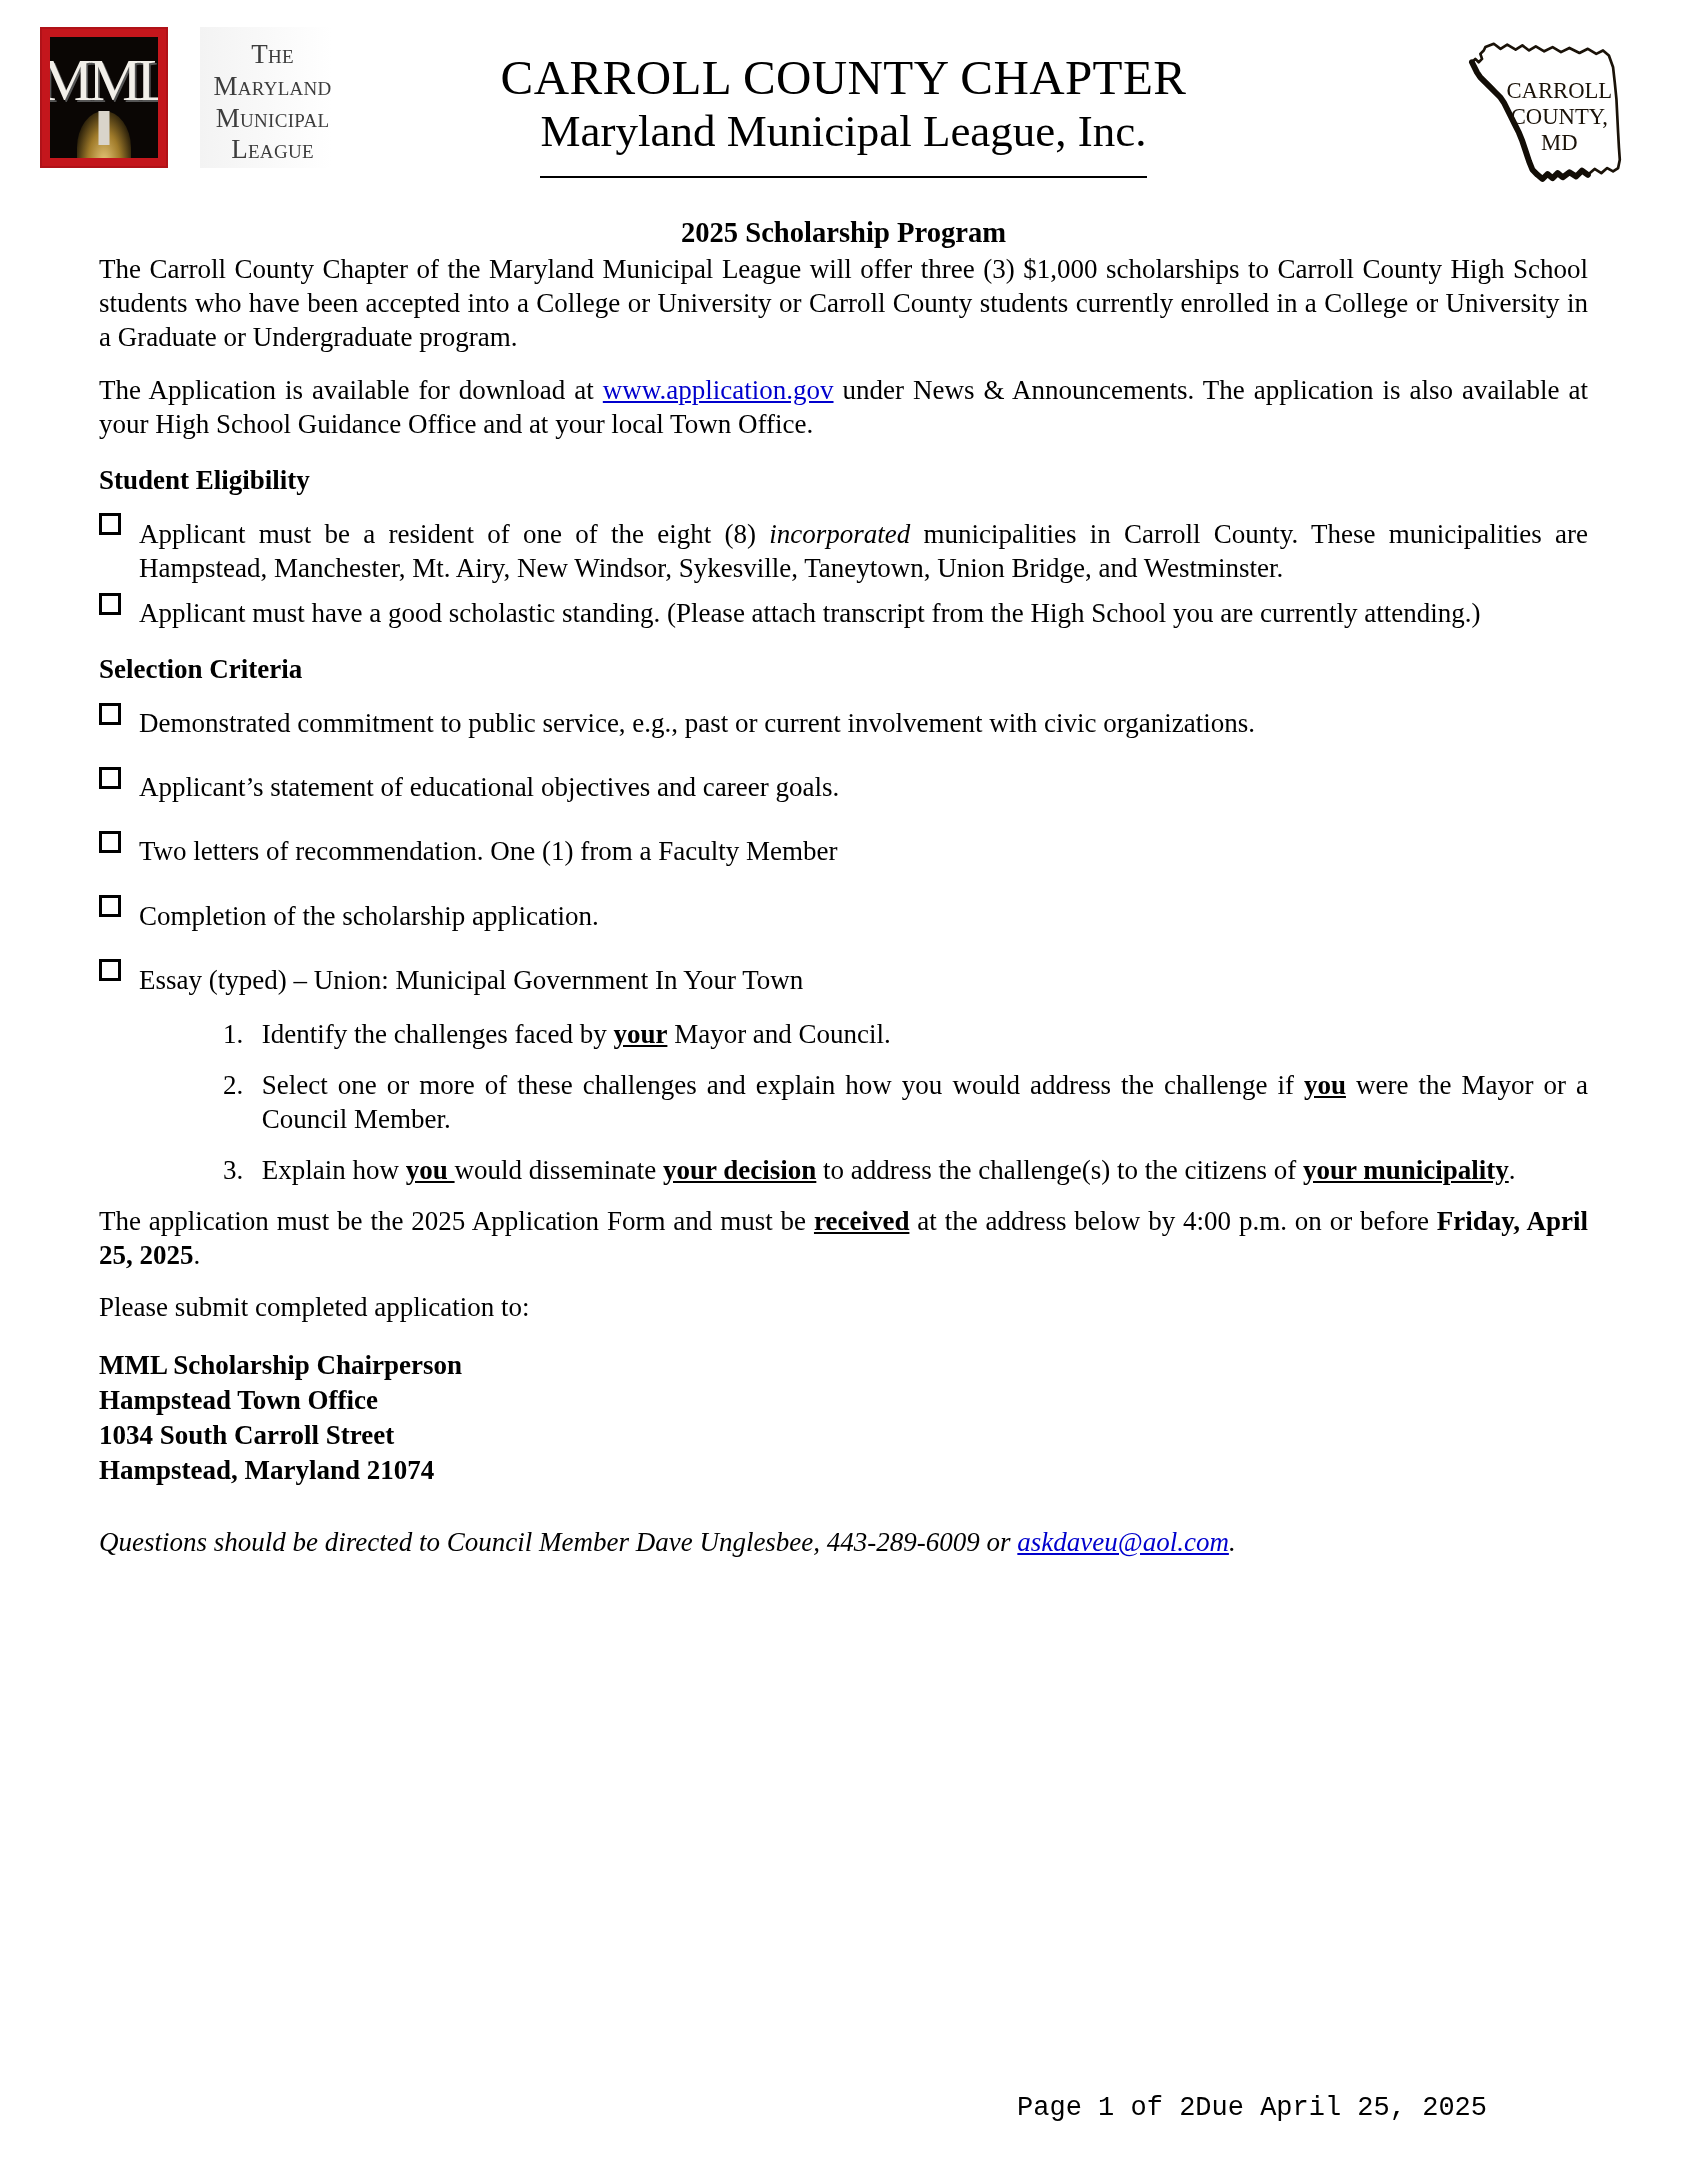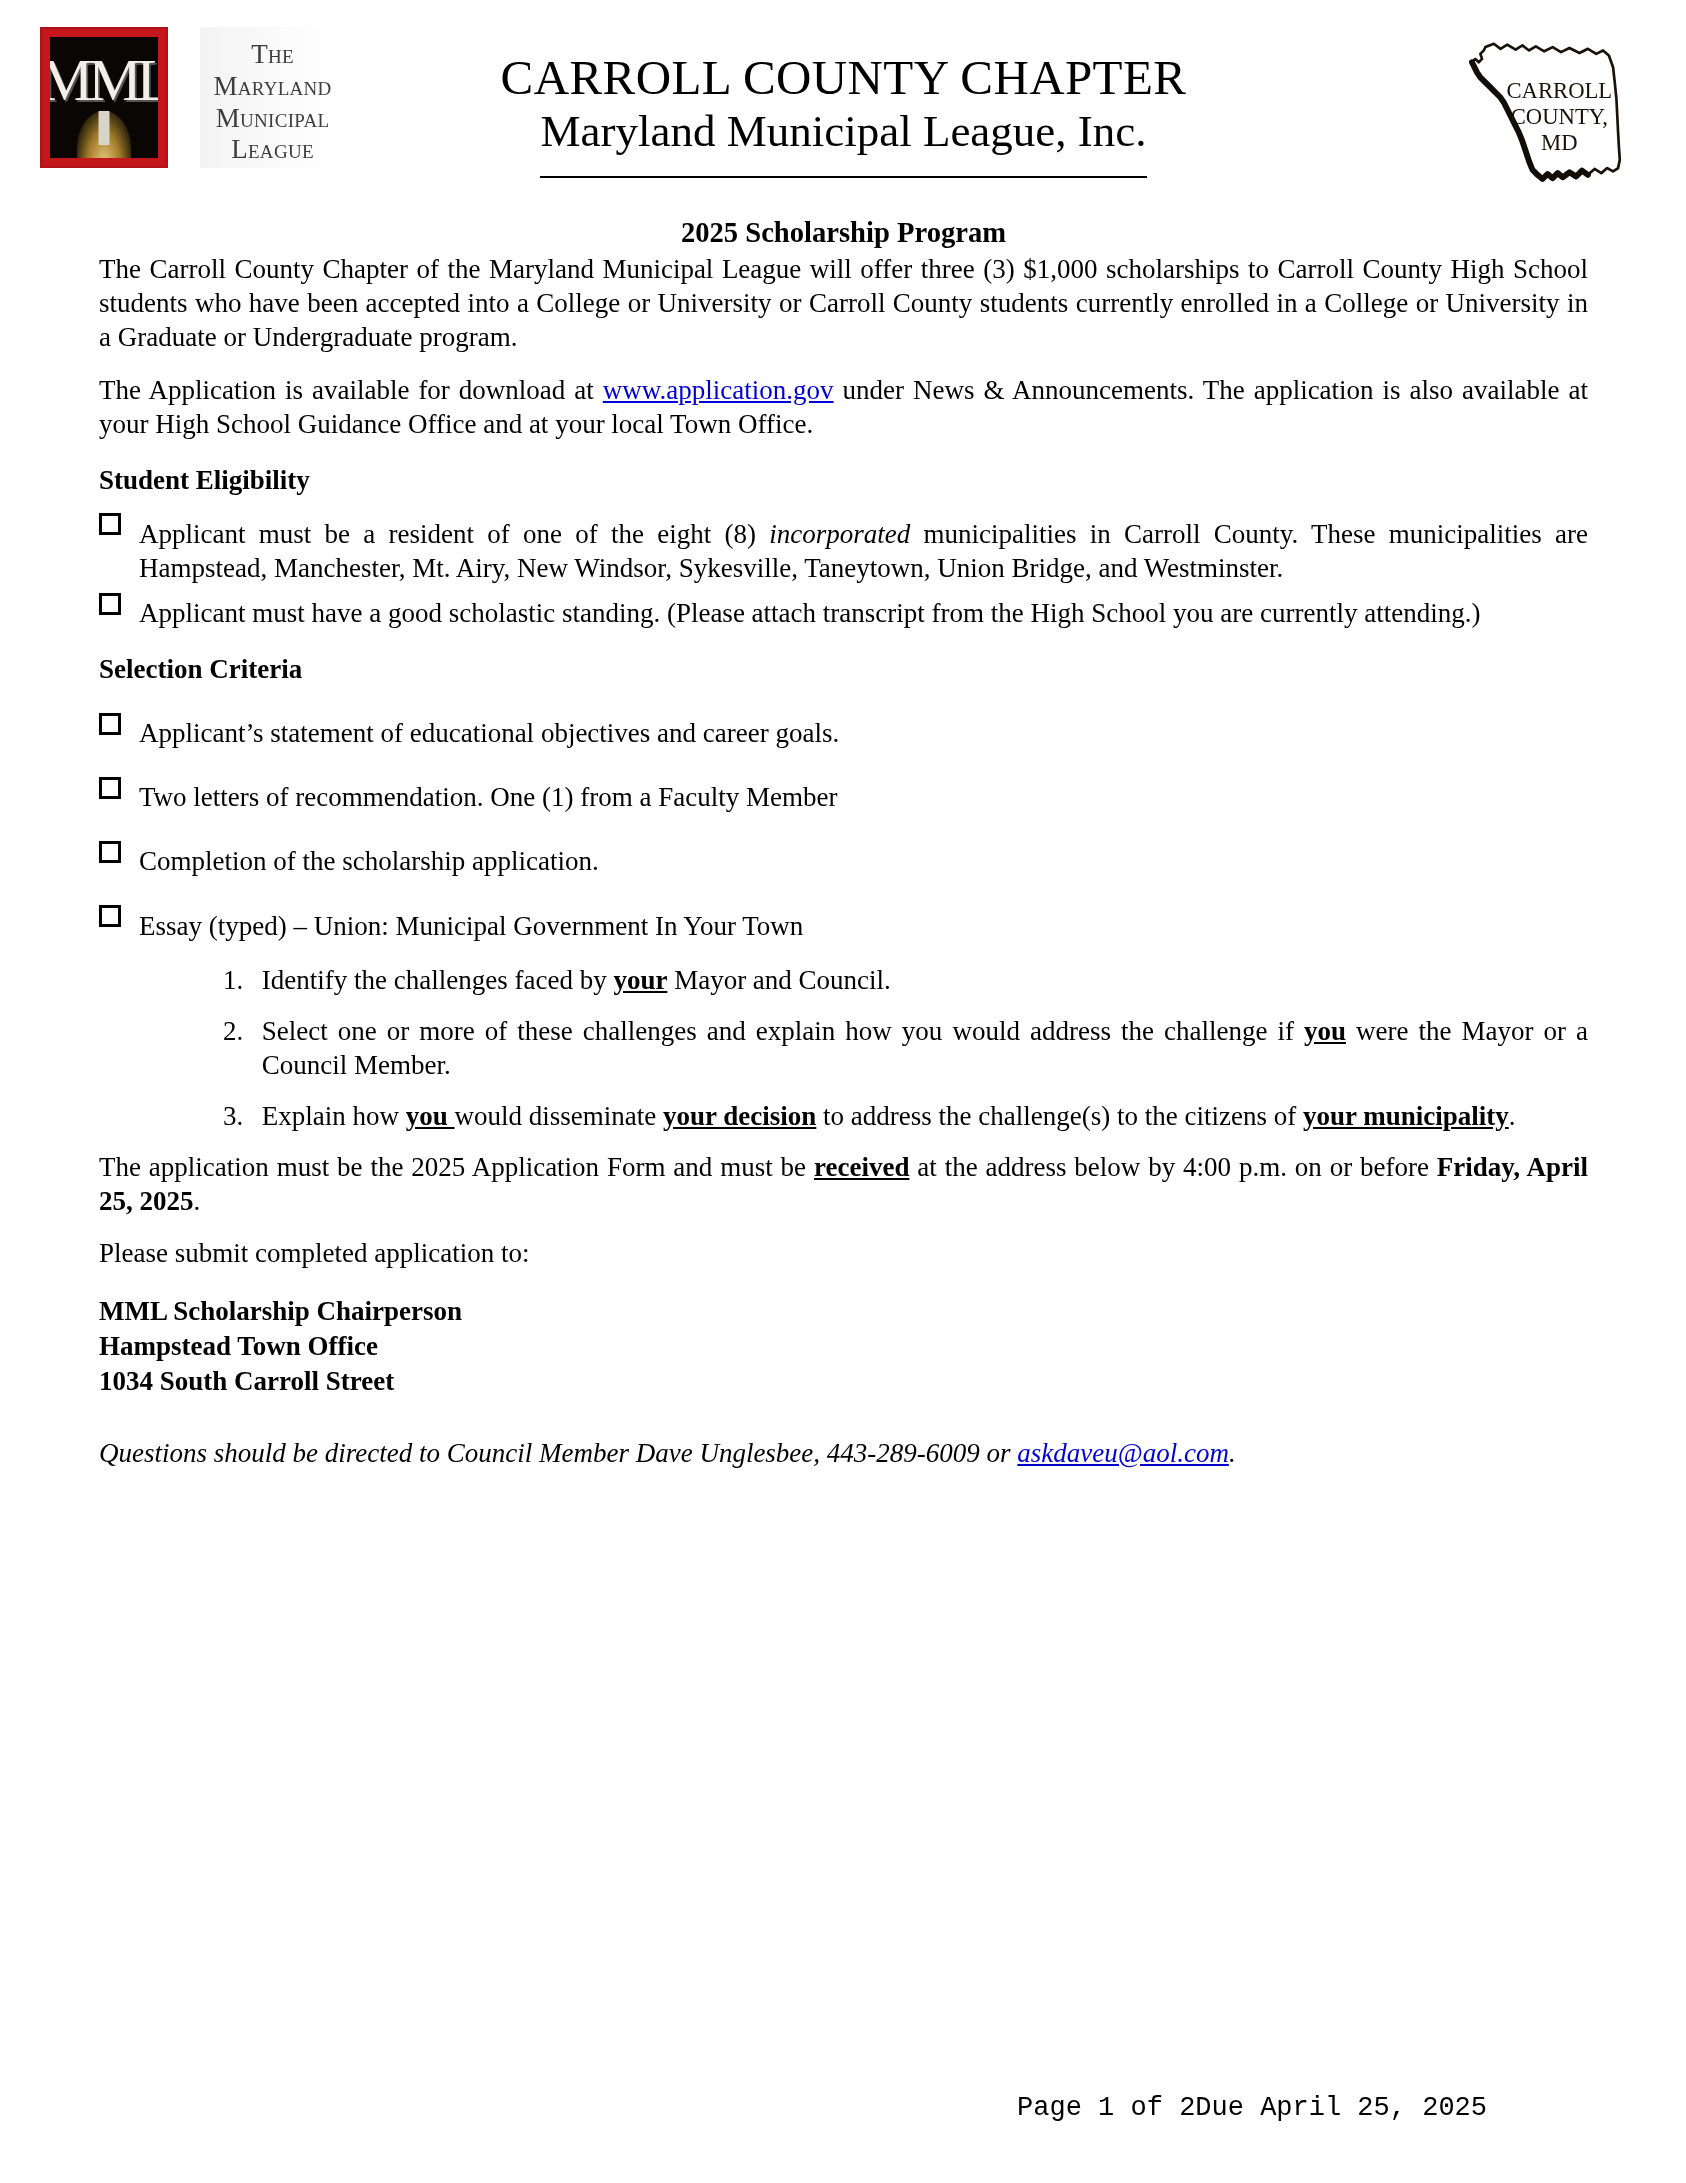--- a/index.html
+++ b/index.html
@@ -307,21 +307,21 @@
       </div>
     </div>
 
     <h2 class="section-heading">Selection Criteria</h2>
 
     <div class="checklist">
       <div class="check-item spaced">
         <span class="check-box-icon">
             <span class="shadow"></span>
             <span class="sq"></span>
-          </span>
+          </span><span>Demonstrated commitment to public service, e.g., past or current involvement with civic organizations.</span>
       </div>
       <div class="check-item spaced">
         <span class="check-box-icon">
             <span class="shadow"></span>
             <span class="sq"></span>
           </span><span>Applicant’s statement of educational objectives and career goals.</span>
       </div>
       <div class="check-item spaced">
         <span class="check-box-icon">
             <span class="shadow"></span>
@@ -349,20 +349,21 @@
     </ol>
 
     <p class="para deadline-block"><span>The application must be the 2025 Application Form and must be </span><span class="bu">received</span><span> at the address below by 4:00 p.m. on or before </span><span class="b">Friday, April 25, 2025</span><span>.</span></p>
 
     <p class="para nojust submit-line">Please submit completed application to:</p>
 
     <div class="address-block">
       <div>MML Scholarship Chairperson</div>
       <div>Hampstead Town Office</div>
       <div>1034 South Carroll Street</div>
+      <div>Hampstead, Maryland 21074</div>
     </div>
 
     <p class="questions-line"><span>Questions should be directed to Council Member Dave Unglesbee, 443-289-6009 or </span><a class="link i" href="#">askdaveu@aol.com</a><span>.</span></p>
 
   </div>
 
   <div class="footer">
     <div class="left">Page 1 of 2</div>
     <div class="right">Due April 25, 2025</div>
   </div>

